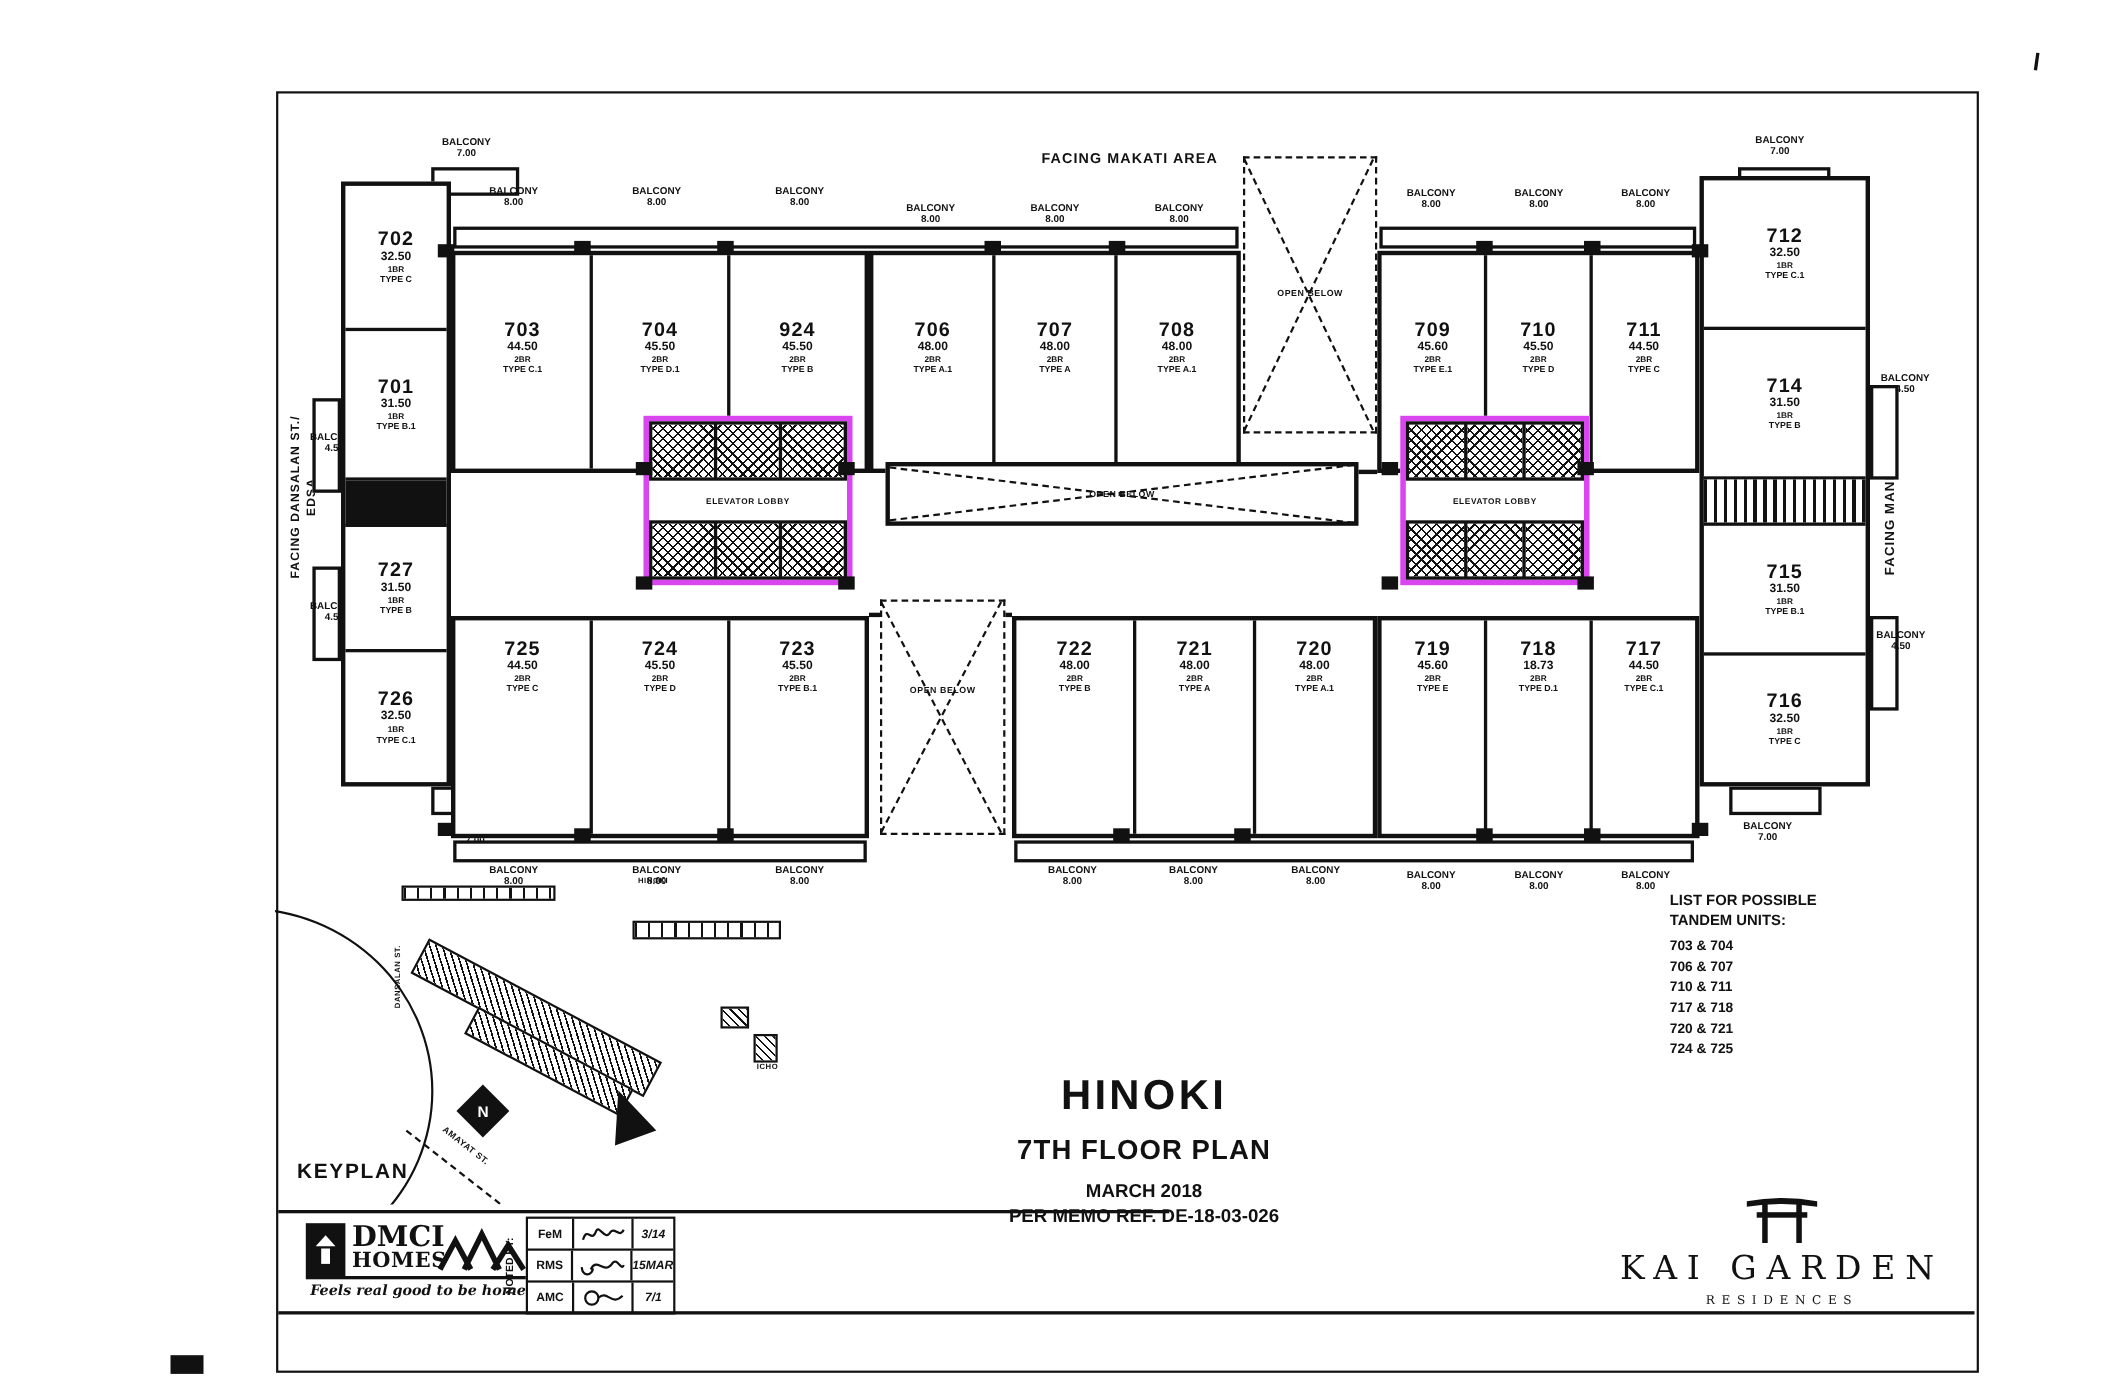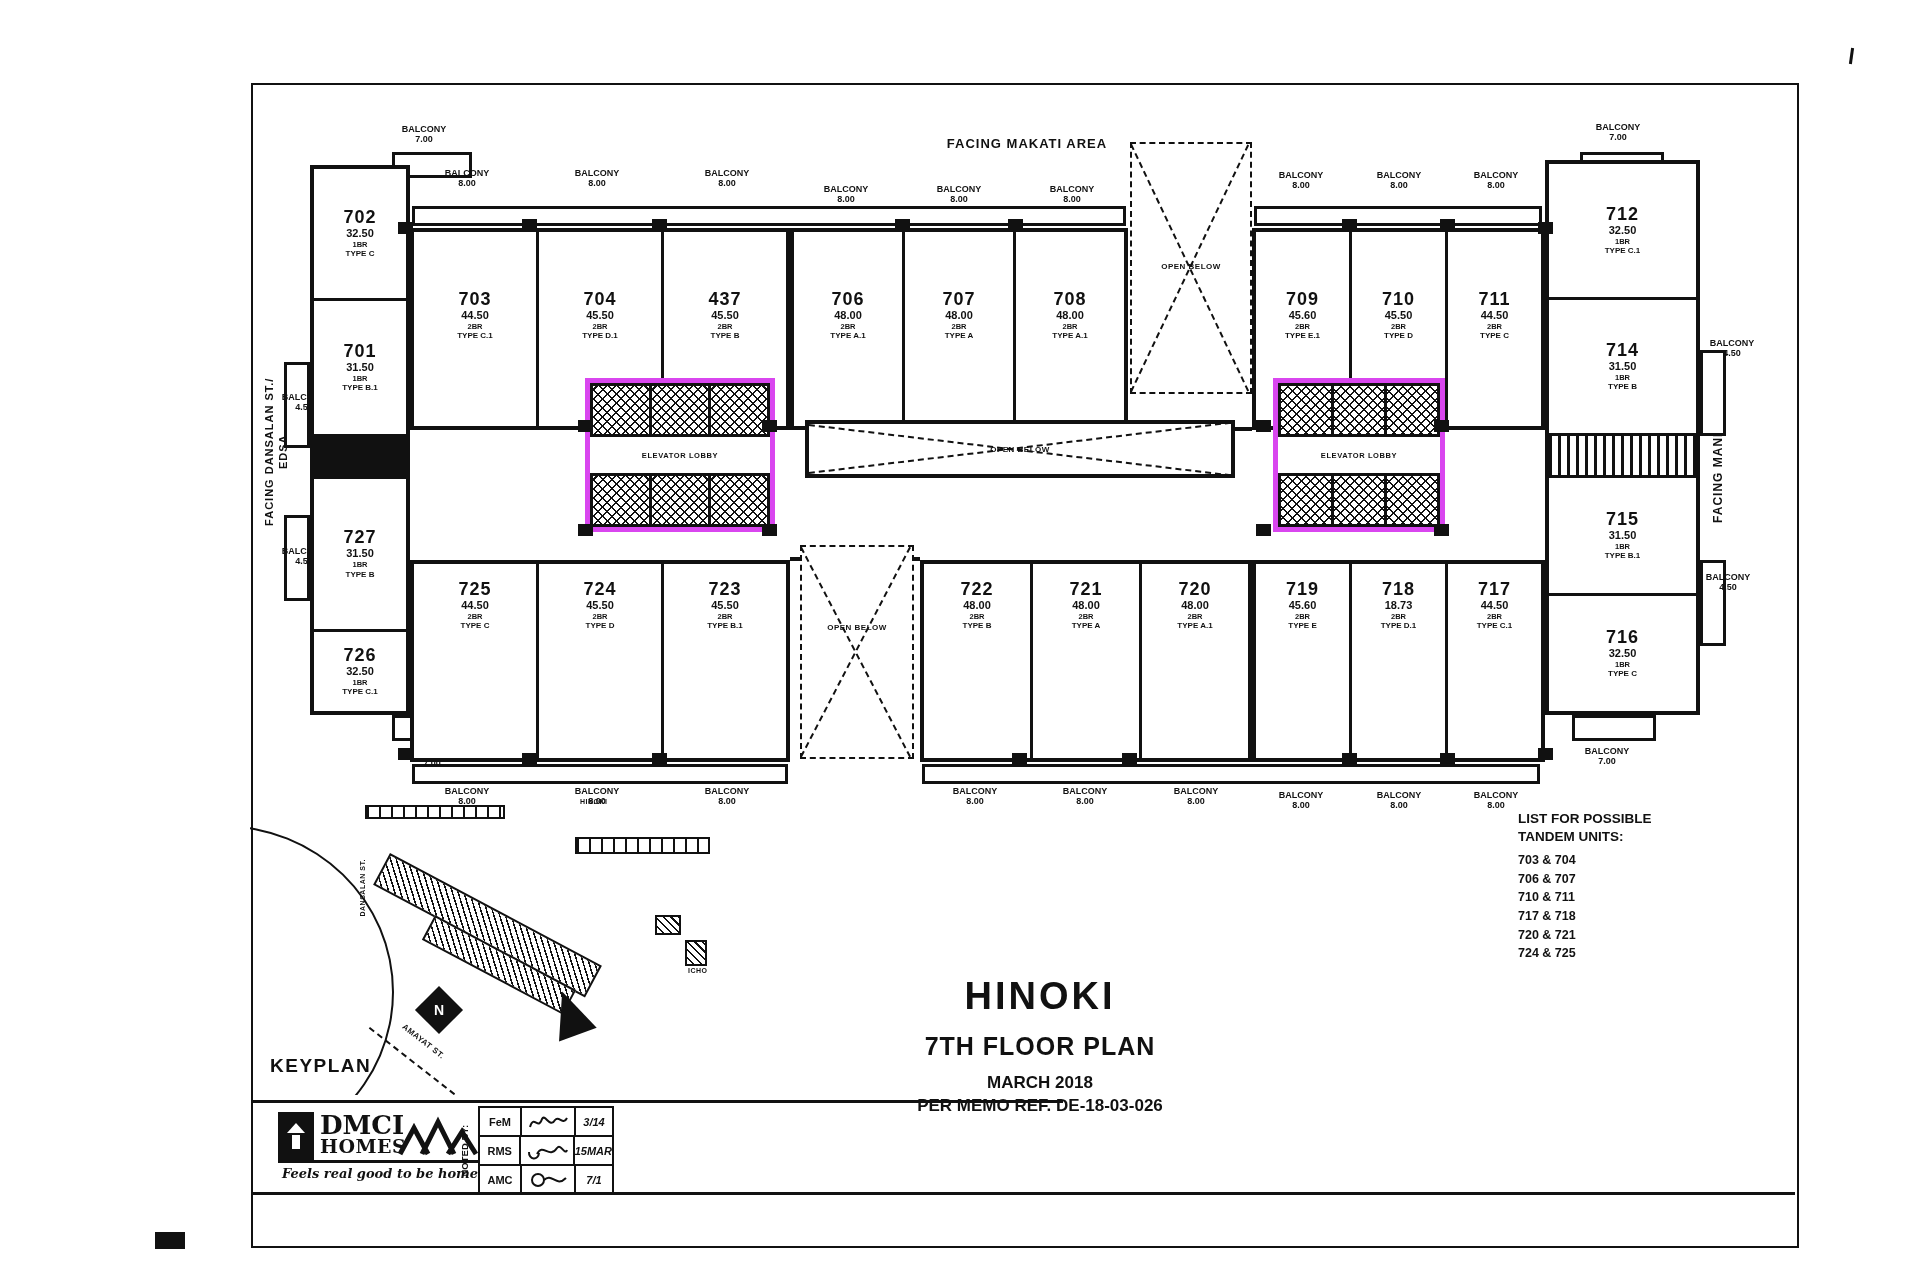--- a/index.html
+++ b/index.html
@@ -231,21 +231,21 @@
       <div class="ubr">2BR</div>
       <div class="utype">TYPE C.1</div>
     </div>
     <div class="cell">
       <div class="uno">704</div>
       <div class="uarea">45.50</div>
       <div class="ubr">2BR</div>
       <div class="utype">TYPE D.1</div>
     </div>
     <div class="cell">
-      <div class="uno">437</div>
+      <div class="uno">924</div>
       <div class="uarea">45.50</div>
       <div class="ubr">2BR</div>
       <div class="utype">TYPE B</div>
     </div>
   </div>
   <div class="strip toprow" style="left:790px;top:228px;width:338px;height:202px;">
     <div class="cell">
       <div class="uno">706</div>
       <div class="uarea">48.00</div>
       <div class="ubr">2BR</div>
@@ -353,21 +353,21 @@
       <div class="ubr">1BR</div>
       <div class="utype">TYPE C</div>
     </div>
     <div class="cell" style="height:136px;">
       <div class="uno">701</div>
       <div class="uarea">31.50</div>
       <div class="ubr">1BR</div>
       <div class="utype">TYPE B.1</div>
     </div>
     <div class="cell coreL" style="height:42px;"></div>
-    <div class="cell" style="height:153px;">
+    <div class="cell" style="height:114px;">
       <div class="uno">727</div>
       <div class="uarea">31.50</div>
       <div class="ubr">1BR</div>
       <div class="utype">TYPE B</div>
     </div>
     <div class="cell" style="flex:1;">
       <div class="uno">726</div>
       <div class="uarea">32.50</div>
       <div class="ubr">1BR</div>
       <div class="utype">TYPE C.1</div>
@@ -552,16 +552,26 @@
       <div class="c1">AMC</div>
       <div class="c2">
         <svg width="44" height="22">
             <path d="M6 11 a6 6 0 1 0 12 0 a6 6 0 1 0 -12 0 M18 11 C26 3 30 19 40 9" stroke="#111" stroke-width="2" fill="none"></path>
           </svg>
       </div>
       <div class="c3">7/1</div>
     </div>
   </div>
 
+  <div class="brand">
+    <svg width="70" height="46">
+      <path d="M3 8 Q35 2 67 8 L67 13 Q35 8 3 13 Z" fill="#111"></path>
+      <rect x="12" y="18" width="46" height="5" fill="#111"></rect>
+      <rect x="17" y="8" width="5" height="38" fill="#111"></rect>
+      <rect x="48" y="8" width="5" height="38" fill="#111"></rect>
+    </svg>
+    <div class="nm">KAI GARDEN</div>
+    <div class="sb">RESIDENCES</div>
+  </div>
 
   <div class="abs" style="left:155px;top:1232px;width:30px;height:17px;background:#111;"></div>
   <div class="abs" style="left:1850px;top:48px;width:3px;height:16px;background:#111;transform:rotate(8deg);"></div>
 </div>
 
 </body></html>

